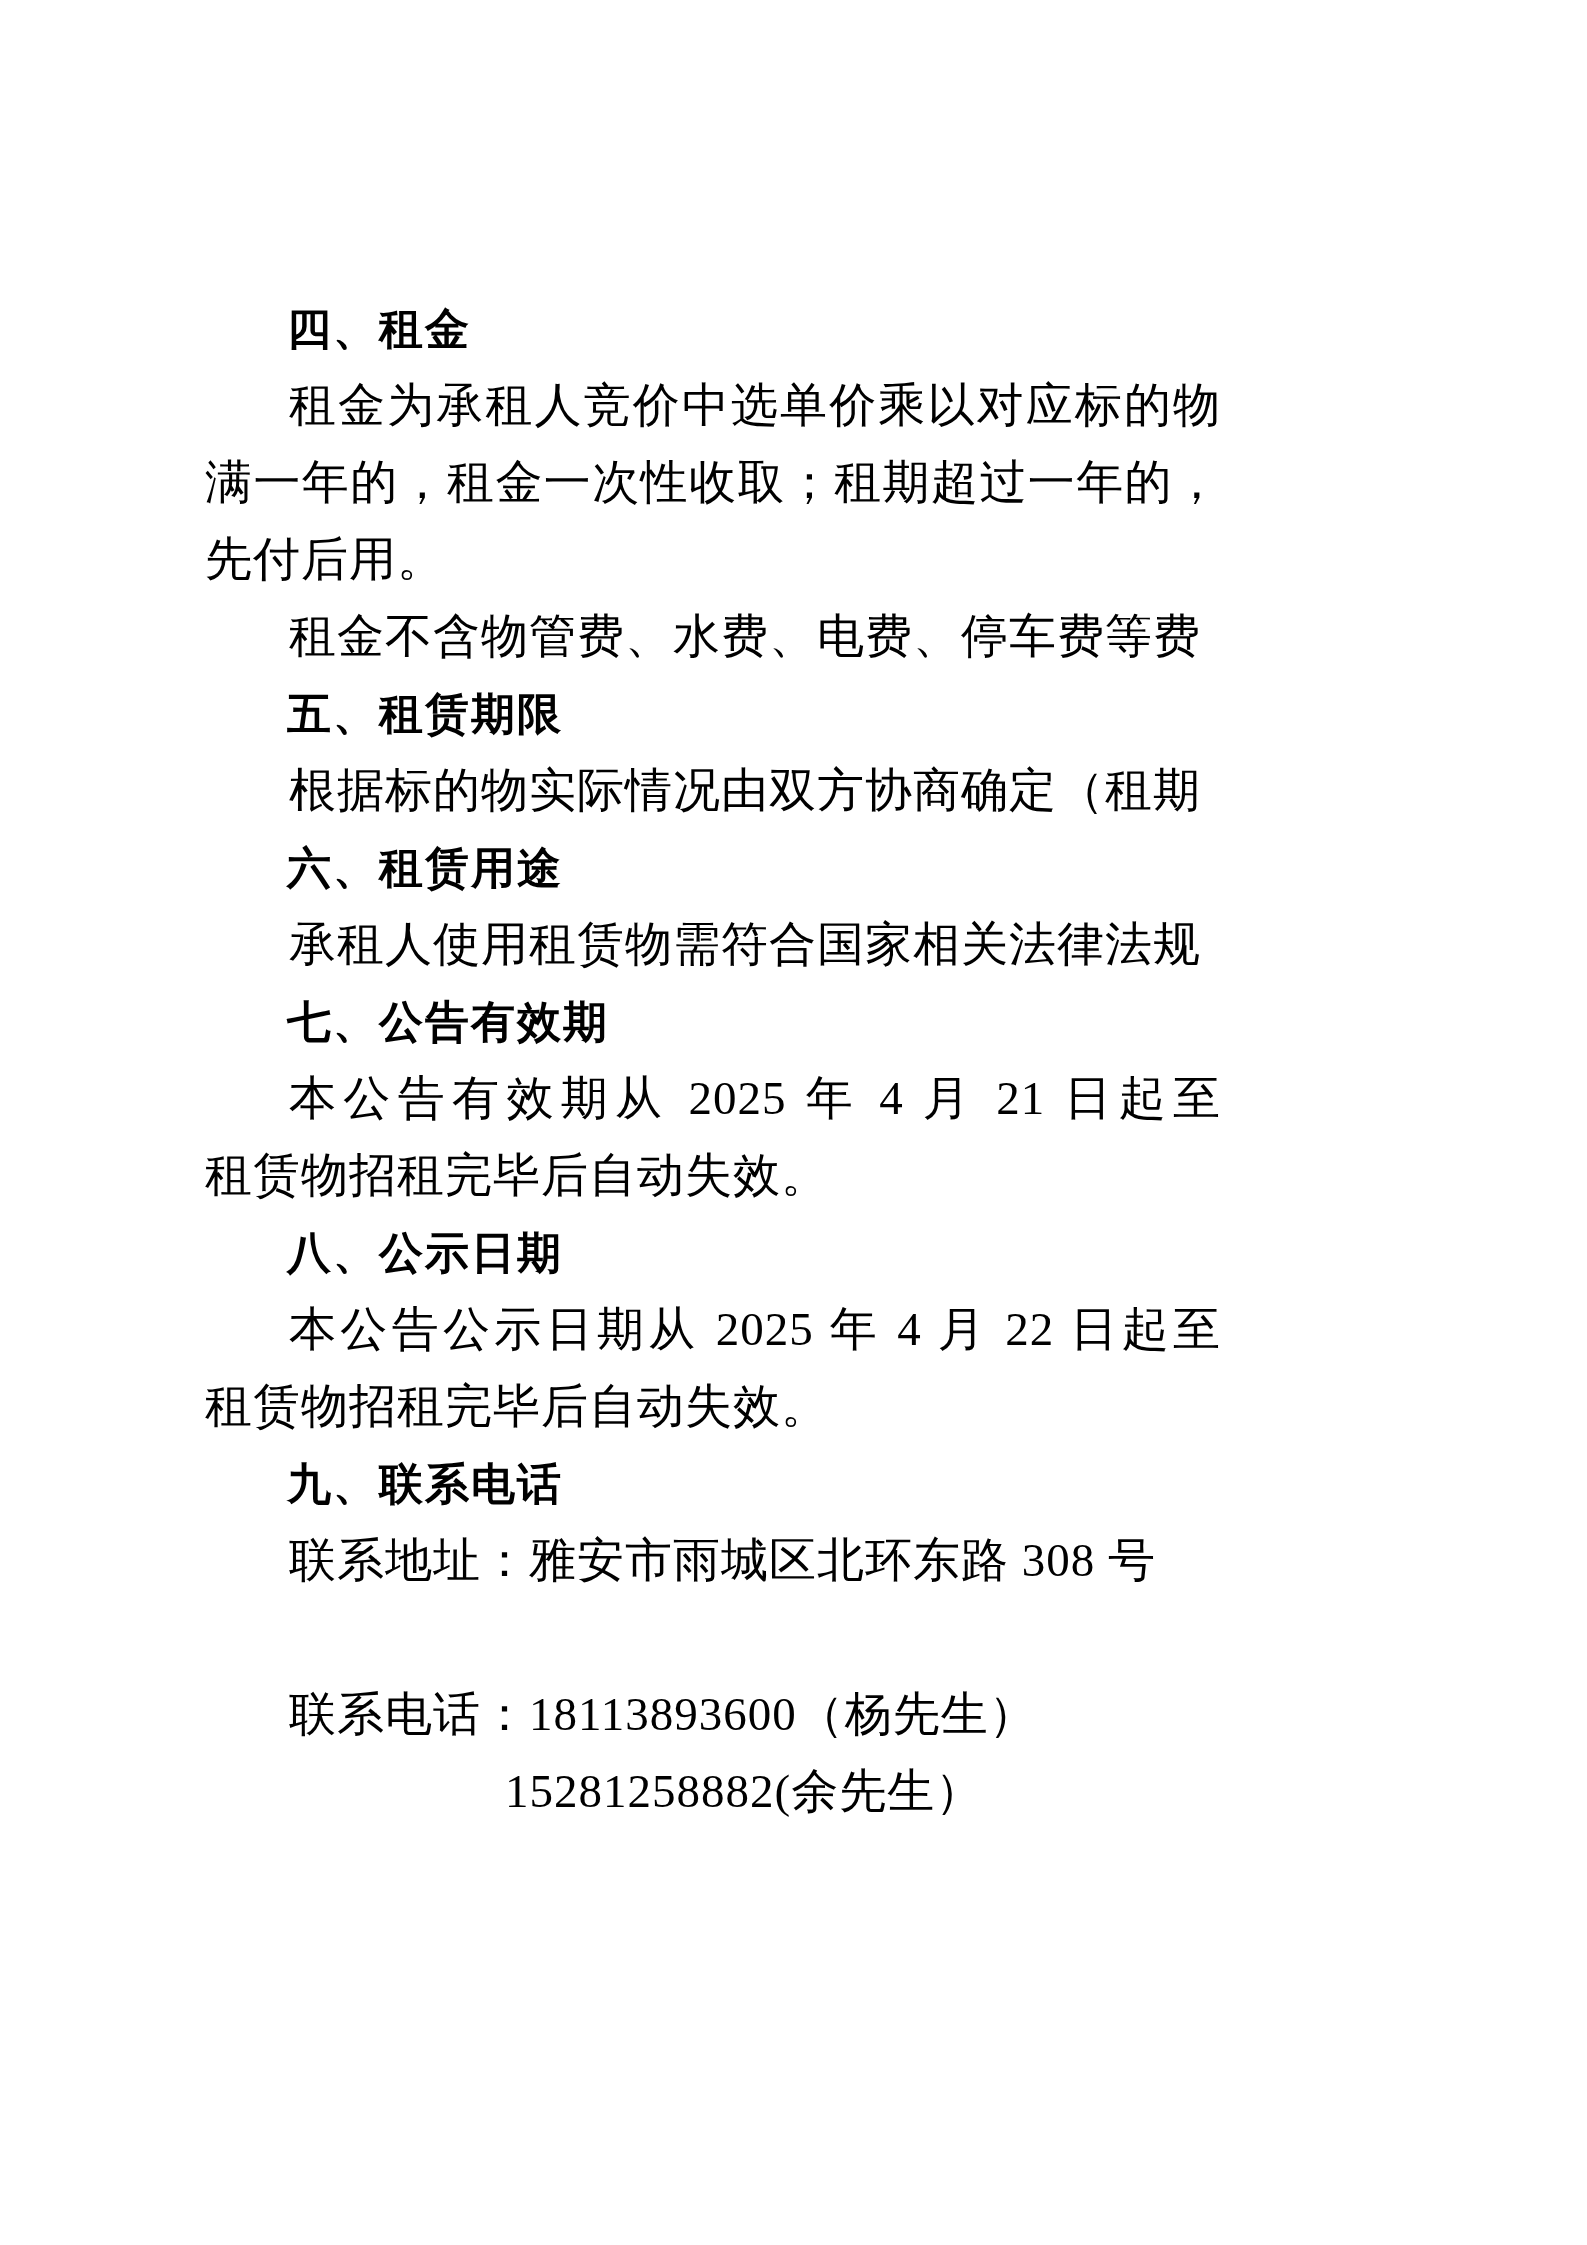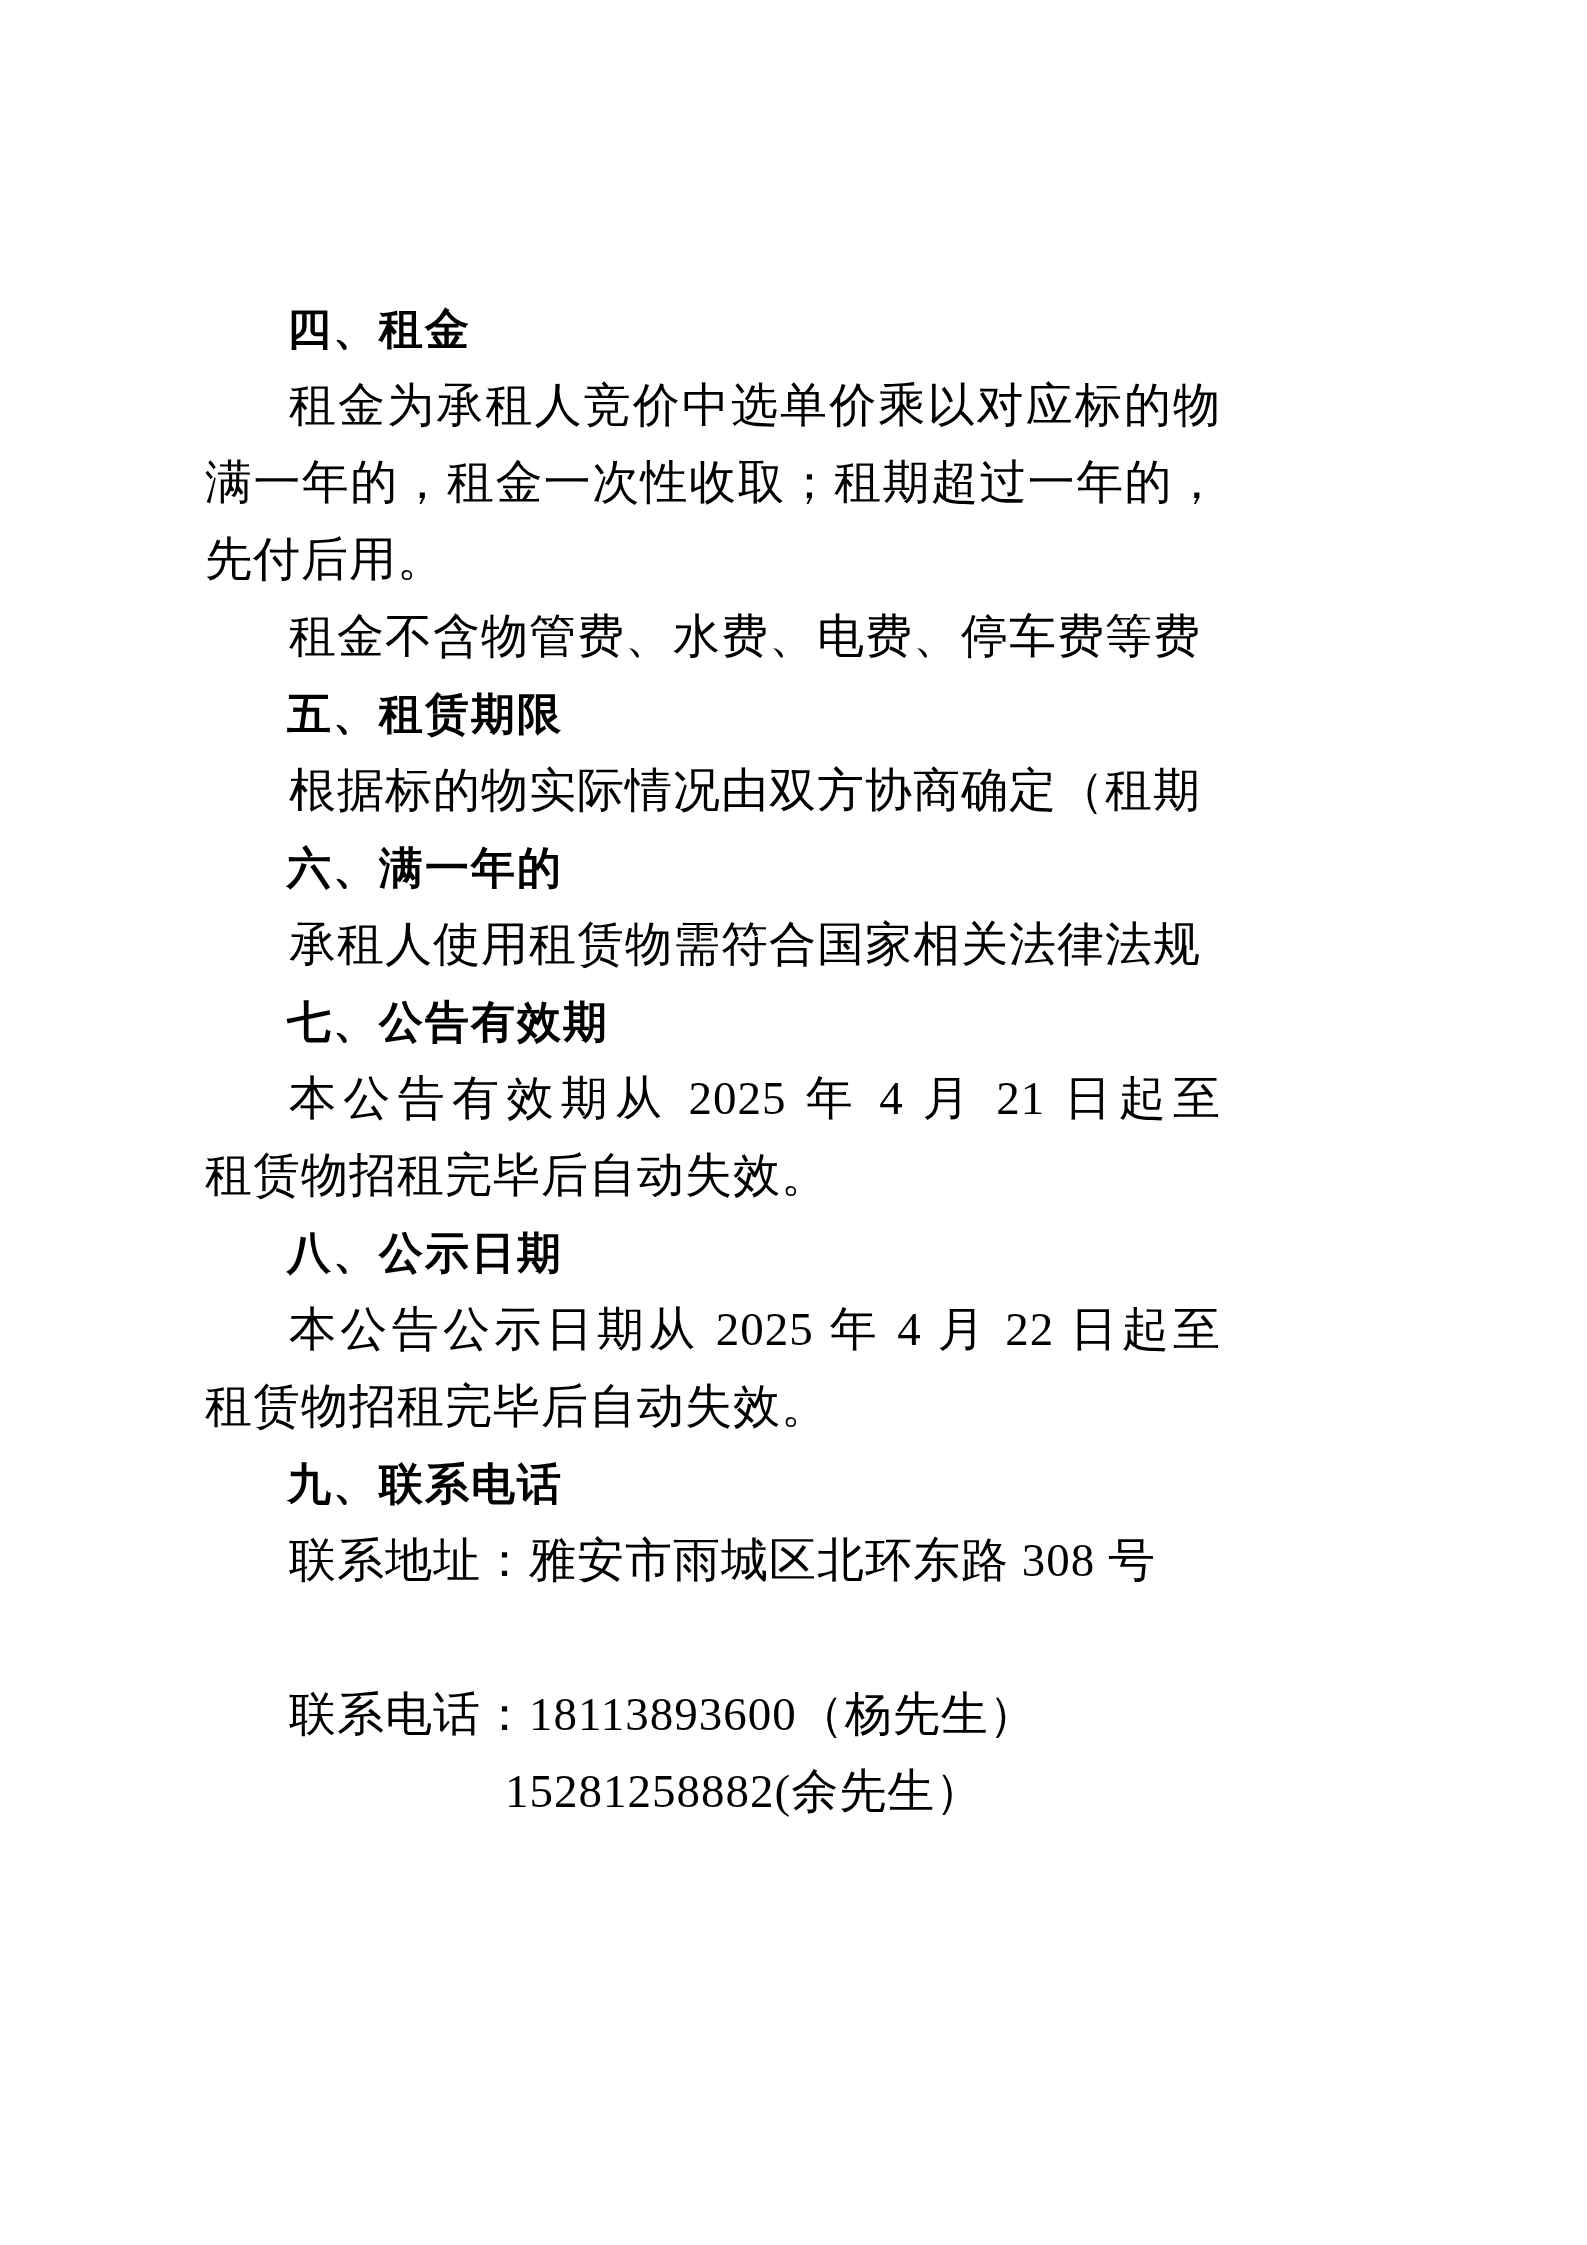--- a/index.html
+++ b/index.html
@@ -63,21 +63,21 @@
       <p class="line">先付后用。</p>
       <p class="line first">租金不含物管费、水费、电费、停车费等费用。</p>
     </section>
 
     <section>
       <h2 class="sec-heading">五、租赁期限</h2>
       <p class="line first">根据标的物实际情况由双方协商确定（租期不超过三年）。</p>
     </section>
 
     <section>
-      <h2 class="sec-heading">六、满一年的</h2>
+      <h2 class="sec-heading">六、租赁用途</h2>
       <p class="line first">承租人使用租赁物需符合国家相关法律法规的规定。</p>
     </section>
 
     <section>
       <h2 class="sec-heading">七、公告有效期</h2>
       <p class="line first fill">本公告有效期从 2025 年 4 月 21 日起至 2025 年 12 月 20 日，</p>
       <p class="line">租赁物招租完毕后自动失效。</p>
     </section>
 
     <section>

